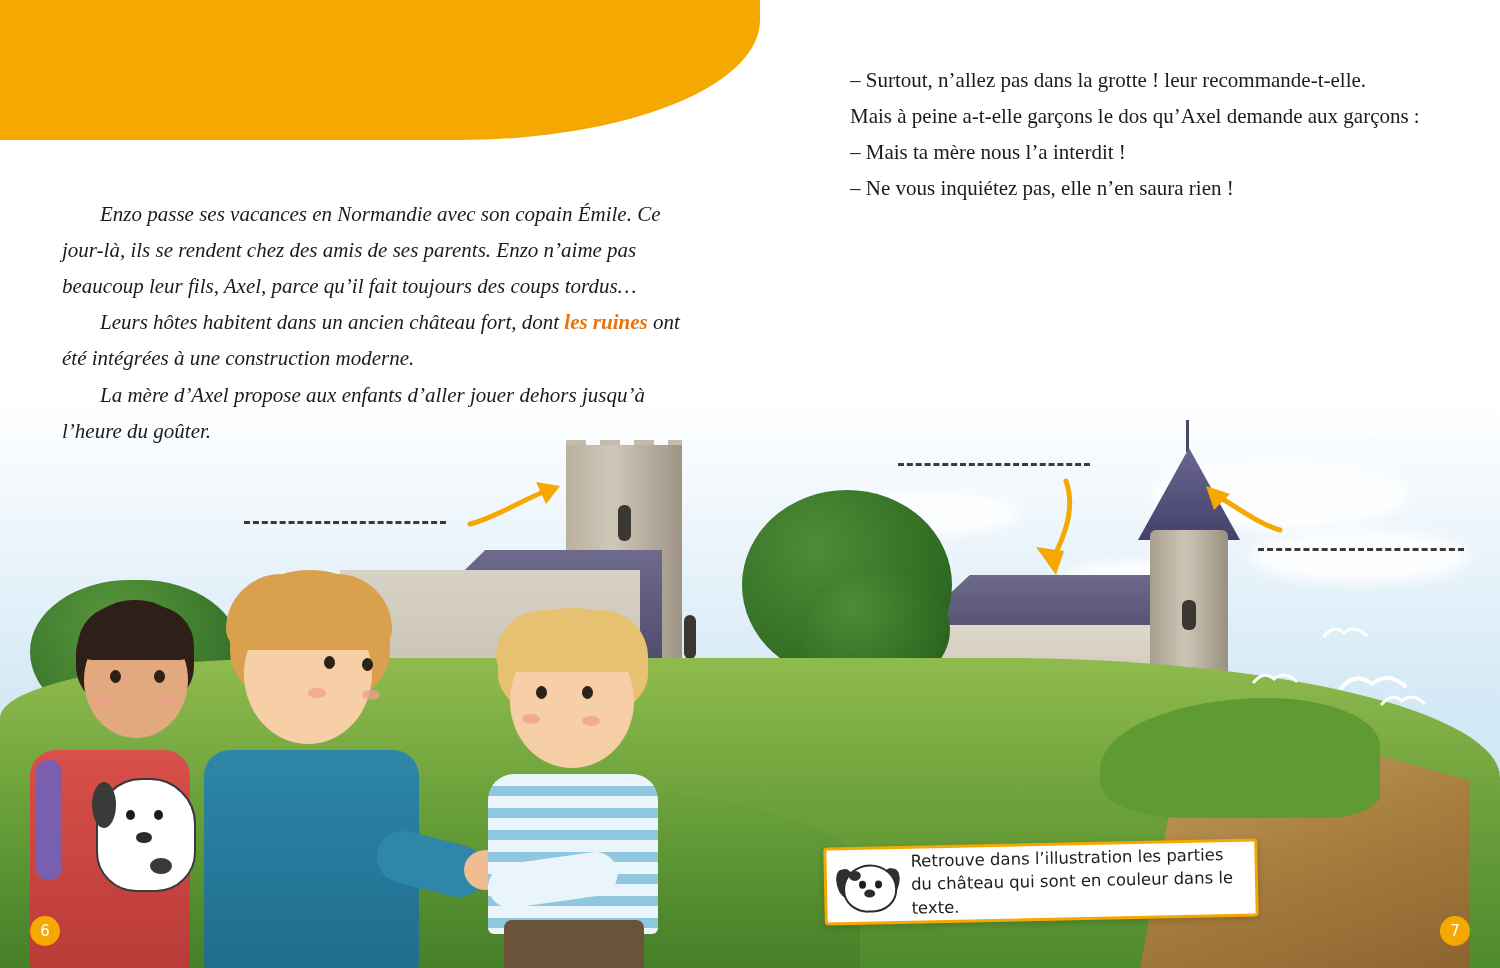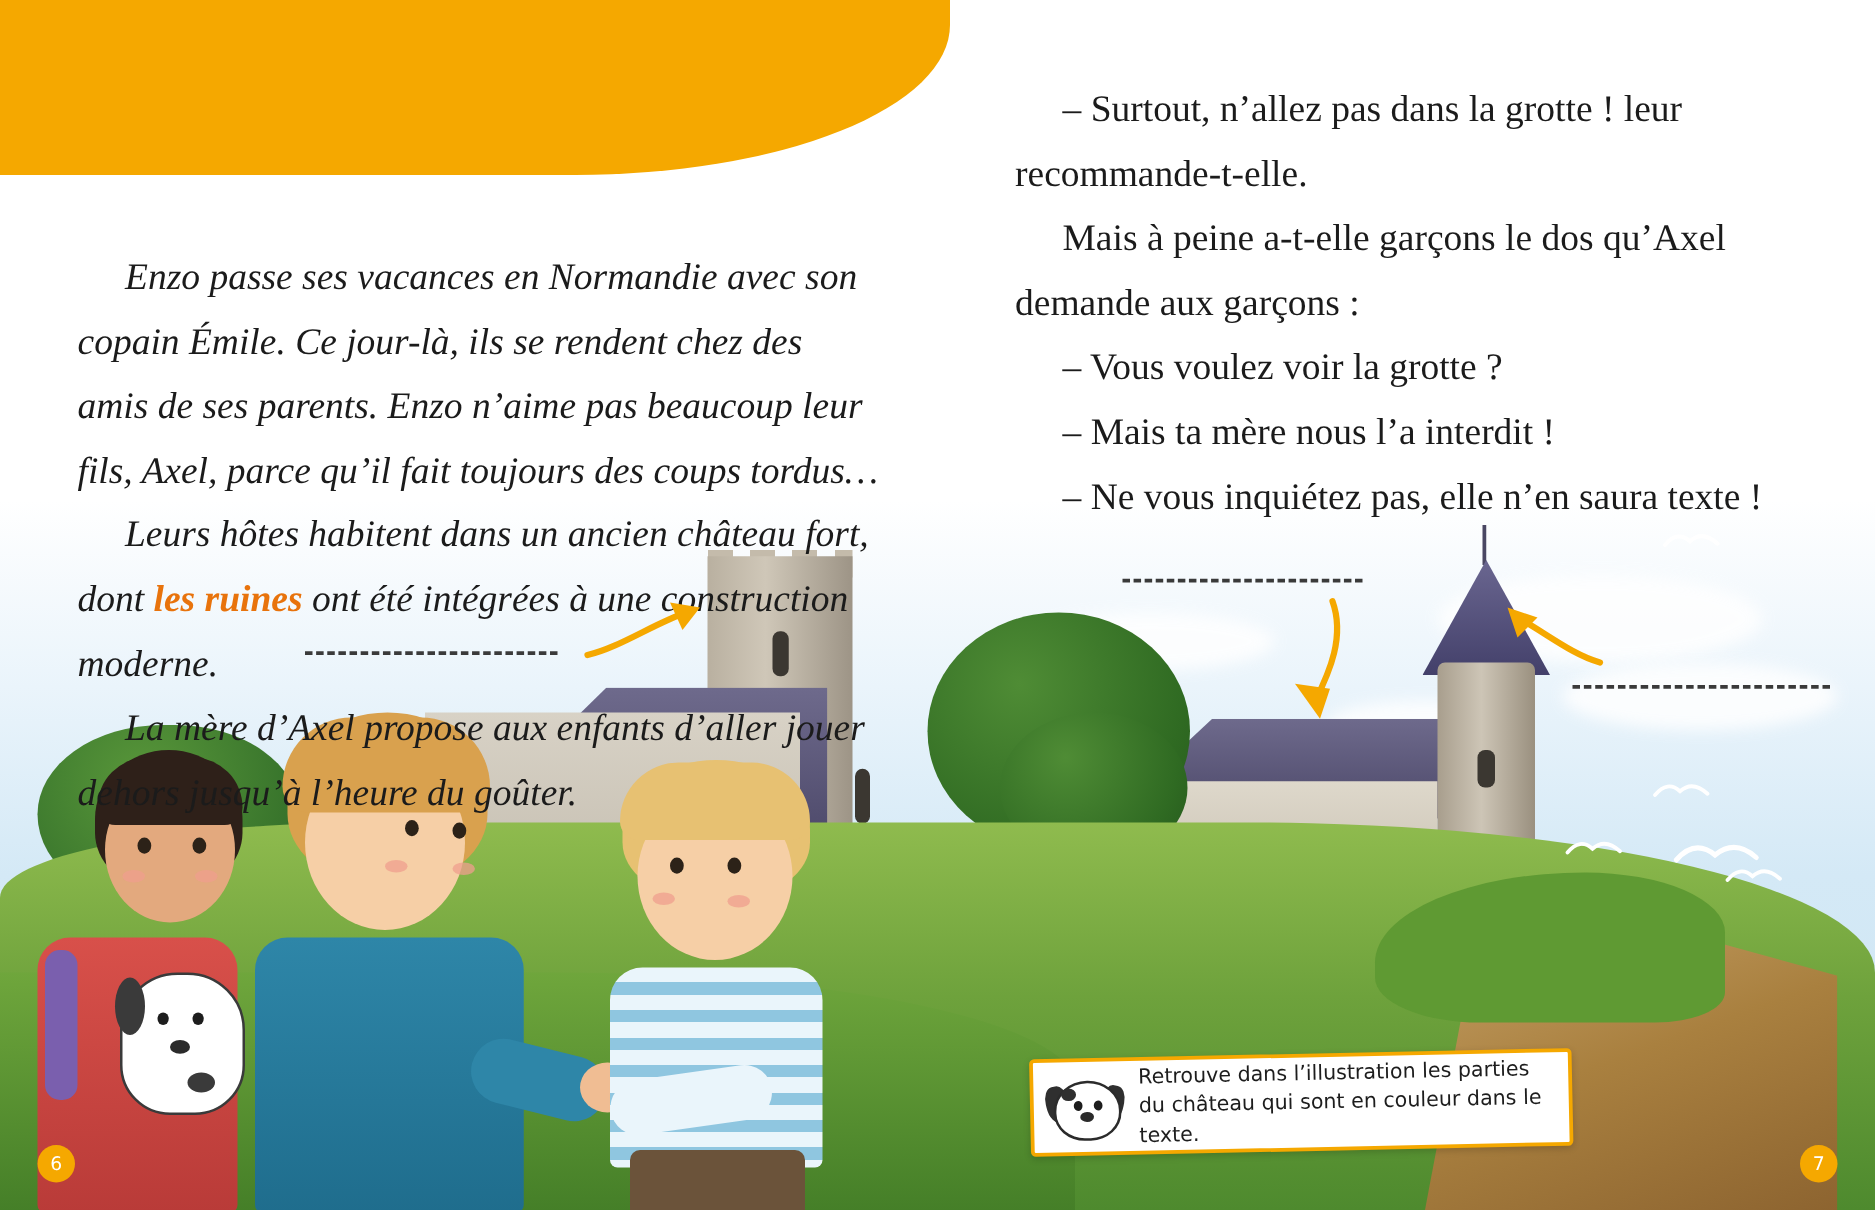--- a/index.html
+++ b/index.html
@@ -59,21 +59,21 @@
     font-size: 66px;
     font-weight: 700;
     color: #ffffff;
     letter-spacing: 1px;
     z-index: 6;
   }
 
   
   .col {
     position: absolute;
-    font-size: 30px;
+    font-size: 21px;
     line-height: 1.72;
     text-align: left;
     z-index: 6;
   }
   .col p { margin: 0; }
   .col p.indent { text-indent: 38px; }
   .col-left { left: 62px; top: 196px; width: 642px; font-style: italic; }
   .col-right { left: 812px; top: 62px; width: 640px; }
   .hl { color: #e8730c; font-weight: 700; }
 
@@ -439,23 +439,22 @@
 
   <div class="col col-left">
     <p class="indent">Enzo passe ses vacances en Normandie avec son copain Émile. Ce jour-là, ils se rendent chez des amis de ses parents. Enzo n’aime pas beaucoup leur fils, Axel, parce qu’il fait toujours des coups tordus…</p>
     <p class="indent"><span>Leurs hôtes habitent dans un ancien château fort, dont </span><span class="hl">les ruines</span><span> ont été intégrées à une construction moderne.</span></p>
     <p class="indent">La mère d’Axel propose aux enfants d’aller jouer dehors jusqu’à l’heure du goûter.</p>
   </div>
 
   <div class="col col-right">
     <p class="indent">– Surtout, n’allez pas dans la grotte ! leur recommande-t-elle.</p>
     <p class="indent">Mais à peine a-t-elle garçons le dos qu’Axel demande aux garçons :</p>
-    <p class="indent">– Vous voulez voir la grotte ?</p>
     <p class="indent">– Mais ta mère nous l’a interdit !</p>
-    <p class="indent">– Ne vous inquiétez pas, elle n’en saura texte !</p>
+    <p class="indent">– Ne vous inquiétez pas, elle n’en saura rien !</p>
   </div>
 
   <div class="callout">
     <div class="dog-avatar">
       <div class="dog-ear" style="left:0px; top:12px; transform:rotate(-12deg);"></div>
       <div class="dog-ear" style="left:44px; top:12px; transform:rotate(12deg);"></div>
       <div class="dog-head"></div>
       <div class="dog-spot" style="left:12px; top:14px; width:12px; height:10px;"></div>
       <div class="dog-eye" style="left:22px; top:24px;"></div>
       <div class="dog-eye" style="left:38px; top:24px;"></div>

